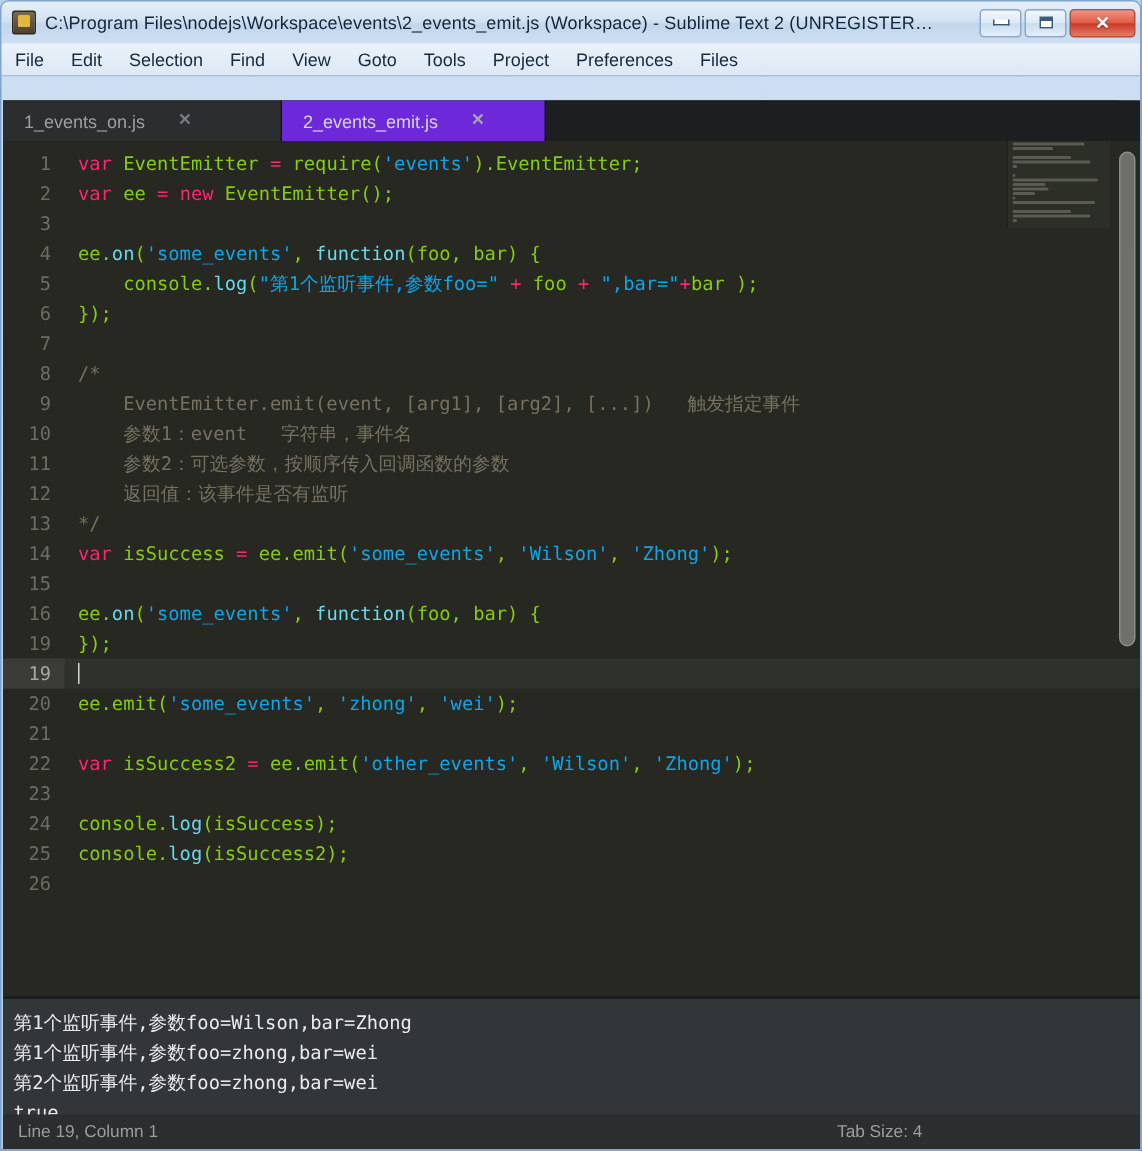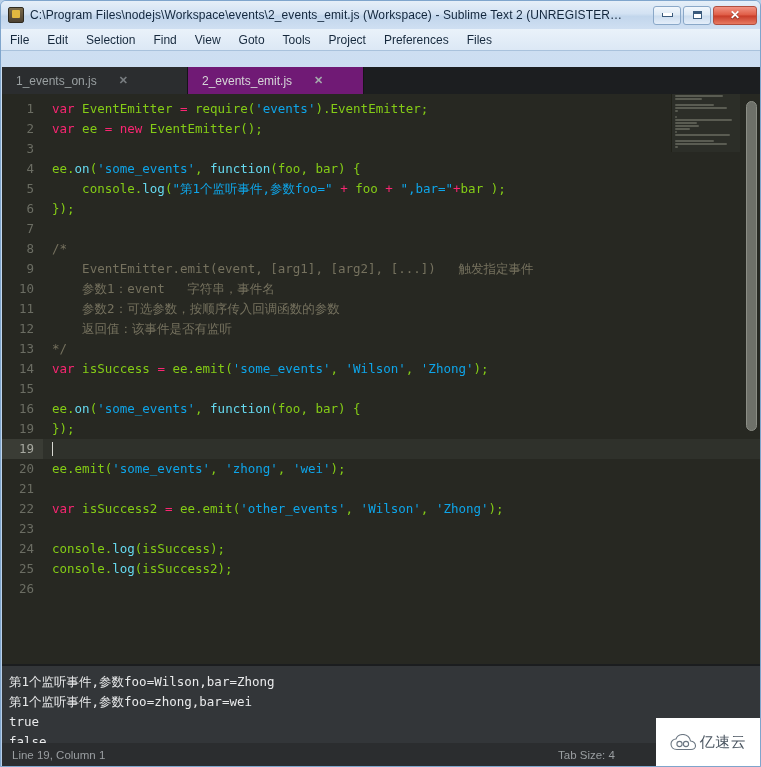--- a/index.html
+++ b/index.html
@@ -93,21 +93,21 @@
     background: #2b2d2f;
     border-right: 1px solid #141517;
     position: relative;
   }
   .tab .tab-label { white-space: nowrap; }
   .tab .tab-close {
     margin-left: 22px; margin-right: 6px;
     color: #787d80; font-size: 11px; font-weight: bold;
     line-height: 1;
   }
-  .tab.active { background: #701a75; color: #d6d7d8; text-align: center; }
+  .tab.active { background: #6d28d9; color: #d6d7d8; text-align: center; }
   .tab.active .tab-close { color: #a5aaad; }
   .tab-filler { flex: 1 1 auto; height: 27px; background: #1c1e20; }
 
   
   #code-pane {
     position: absolute; left: 0; top: 27px; width: 759px; height: 570px;
     background: #272822;
     overflow: hidden;
     font-family: "DejaVu Sans Mono", "Liberation Mono", monospace;
     font-size: 12.5px;
@@ -301,33 +301,26 @@
         </div>
 
       <div id="vscroll">
         <div id="vscroll-thumb"></div>
       </div>
     </div>
 
     <div id="console">
         <div class="console-line">第1个监听事件,参数foo=Wilson,bar=Zhong</div>
         <div class="console-line">第1个监听事件,参数foo=zhong,bar=wei</div>
+        <div class="console-line">第2个监听事件,参数foo=zhong,bar=wei</div>
         <div class="console-line">true</div>
         <div class="console-line">false</div>
         <div class="console-line">[Finished in 0.1s]</div>
       </div>
   </div>
 
   <div id="statusbar">
     <div id="status-left">Line 19, Column 1</div>
     <div id="status-right">Tab Size: 4</div>
   </div>
 
-  <div id="watermark">
-    <svg id="wm-icon" viewBox="0 0 52 34">
-      <path d="M14 31 C6 31 2 26 2 20 C2 14 7 10 12 10 C14 4 20 1 26 1 C34 1 40 7 41 14 C47 15 51 19 51 24 C51 28 47 31 42 31 Z" fill="none" stroke="#6b7682" stroke-width="2.2" stroke-linejoin="round"></path>
-      <circle cx="19" cy="20" r="5.2" fill="none" stroke="#6b7682" stroke-width="2.2"></circle>
-      <circle cx="32" cy="20" r="5.2" fill="none" stroke="#6b7682" stroke-width="2.2"></circle>
-    </svg>
-    <span id="wm-text">亿速云</span>
-  </div>
 
 </div>
 
 </body></html>

